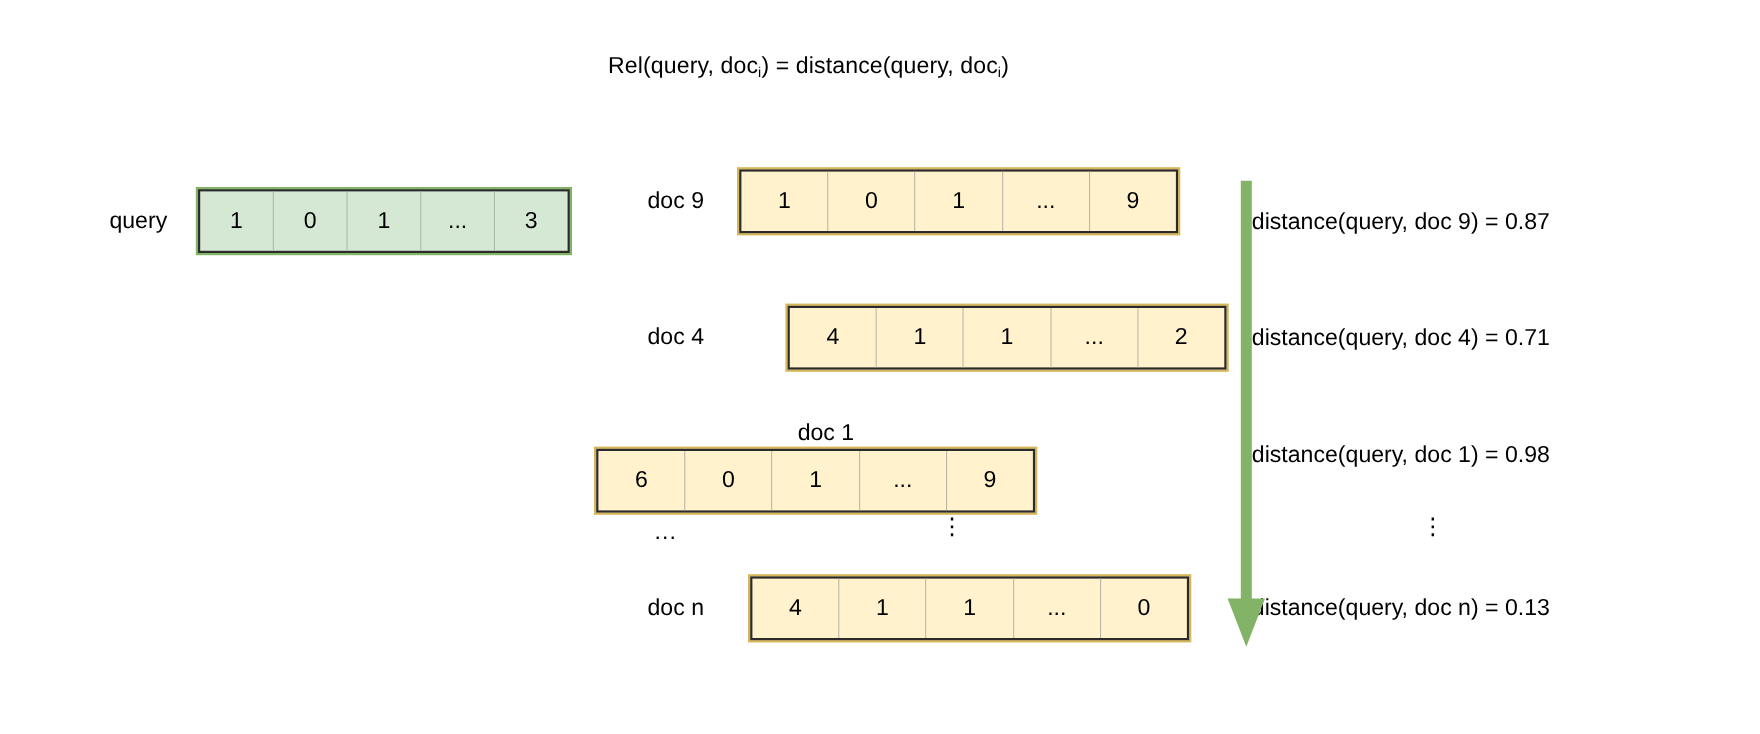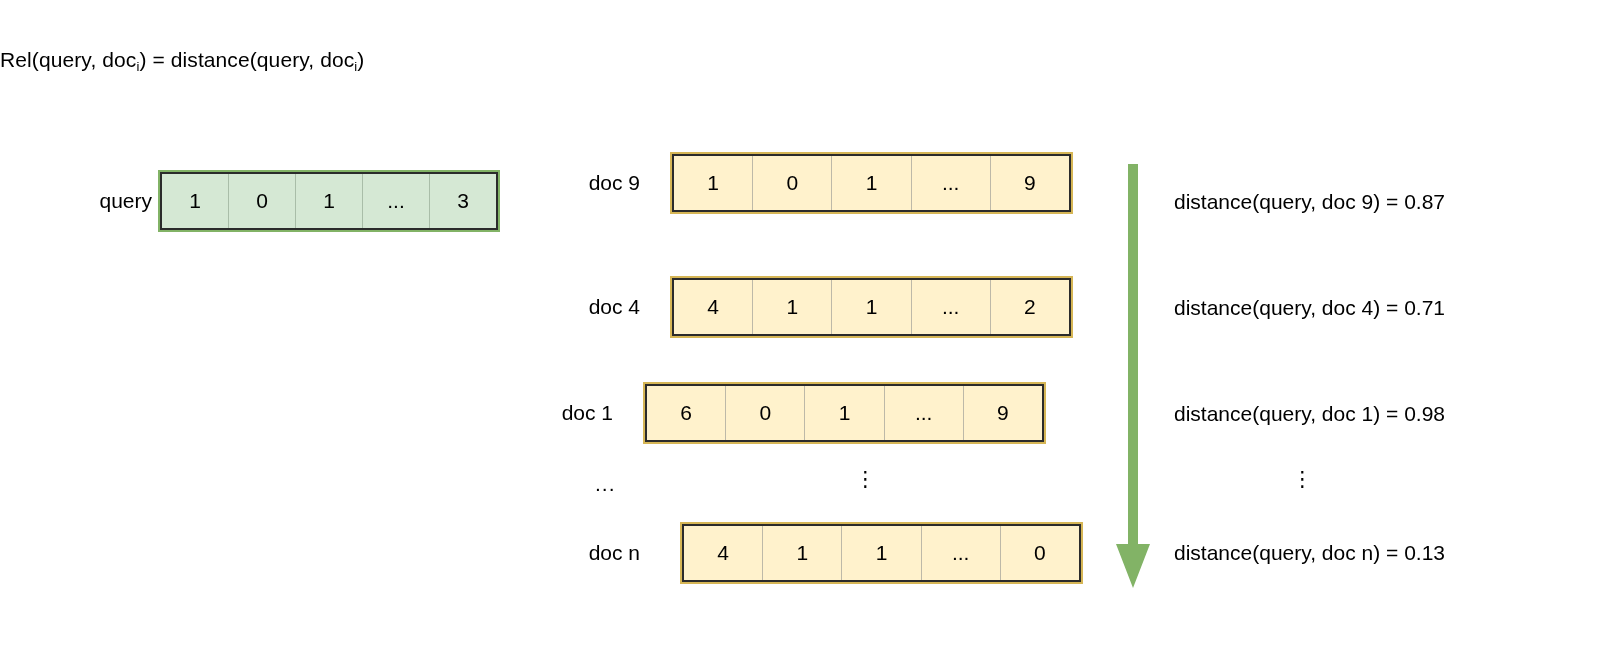--- a/index.html
+++ b/index.html
@@ -15,21 +15,21 @@
     font-family: "Liberation Sans", "DejaVu Sans", sans-serif;
     color: #000000;
   }
 
   
   #title {
     position: absolute;
     left: 0;
     top: 48px;
     width: 1470px;
-    text-align: left;
+    text-align: center;
     font-size: 21px;
     letter-spacing: 0.1px;
     white-space: nowrap;
   }
   #title sub {
     font-size: 13px;
     vertical-align: baseline;
     position: relative;
     top: 4px;
   }
@@ -89,21 +89,21 @@
   }
   .doc-box .cell {
     border-right-color: #bdb9a8;
   }
 
   
   .dist-text {
     position: absolute;
     font-size: 21px;
     white-space: nowrap;
-    left: 1174px;
+    left: 1138px;
   }
 
   
   .ellipsis-h {
     position: absolute;
     font-size: 21px;
     letter-spacing: 1px;
   }
   .ellipsis-v {
     position: absolute;
@@ -119,21 +119,21 @@
     width: 70px;
     height: 424px;
   }
 </style>
 </head>
 <body>
 
 <div id="title"><span>Rel(query, doc</span><sub>i</sub><span>) = distance(query, doc</span><sub>i</sub><span>)</span></div>
 
 <div class="vec-row" style="left:62px; top:170px;">
-  <div class="vec-label" style="width:90px; margin-right:6px;">query</div>
+  <div class="vec-label" style="width:90px; margin-right:26px;">query</div>
   <div class="vec-box query-box" style="width:342px; height:62px;">
     <div class="vec-inner">
       <div class="cell">1</div>
       <div class="cell">0</div>
       <div class="cell">1</div>
       <div class="cell">...</div>
       <div class="cell">3</div>
     </div>
   </div>
 </div>
@@ -145,35 +145,35 @@
       <div class="cell">1</div>
       <div class="cell">0</div>
       <div class="cell">1</div>
       <div class="cell">...</div>
       <div class="cell">9</div>
     </div>
   </div>
 </div>
 <div class="dist-text" style="top:190px;">distance(query, doc 9) = 0.87</div>
 
-<div class="vec-row" style="left:540px; top:276px;">
+<div class="vec-row" style="left:540px; top:276px;gap:44px;">
   <div class="vec-label" style="width:100px; margin-right:30px;">doc 4</div>
   <div class="vec-box doc-box" style="width:403px; height:62px;">
     <div class="vec-inner">
       <div class="cell">4</div>
       <div class="cell">1</div>
       <div class="cell">1</div>
       <div class="cell">...</div>
       <div class="cell">2</div>
     </div>
   </div>
 </div>
 <div class="dist-text" style="top:296px;">distance(query, doc 4) = 0.71</div>
 
-<div class="vec-row" style="left:513px; top:382px;">
+<div class="vec-row" style="left:540px; top:382px;flex-direction:column;">
   <div class="vec-label" style="width:100px; margin-right:30px;">doc 1</div>
   <div class="vec-box doc-box" style="width:403px; height:62px;">
     <div class="vec-inner">
       <div class="cell">6</div>
       <div class="cell">0</div>
       <div class="cell">1</div>
       <div class="cell">...</div>
       <div class="cell">9</div>
     </div>
   </div>

